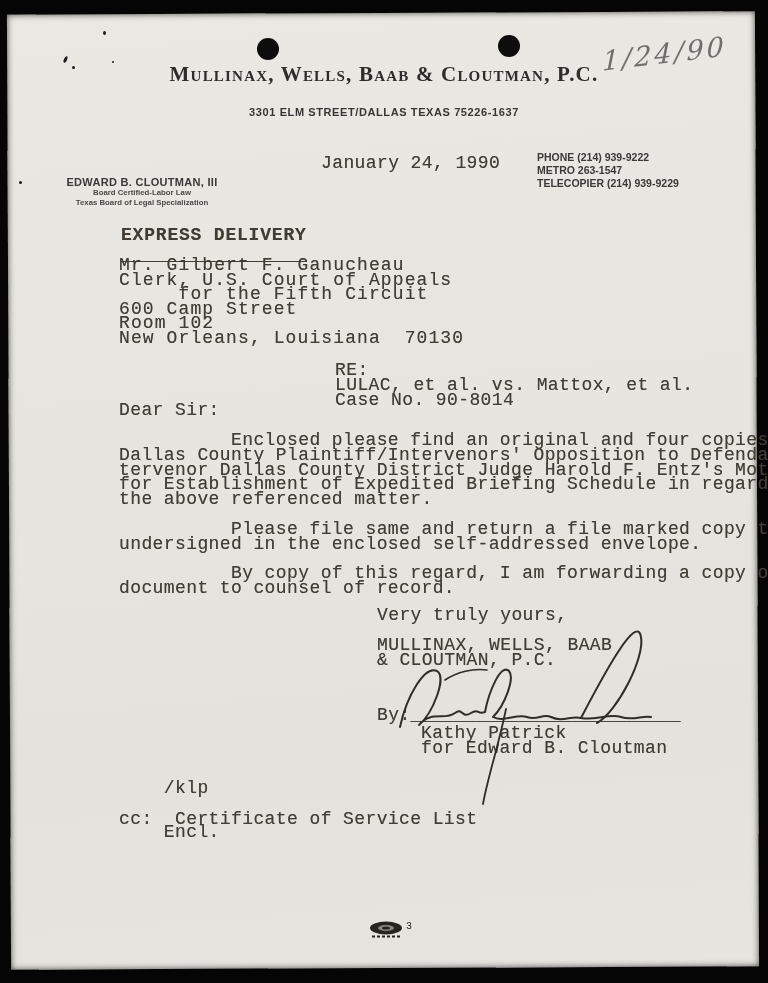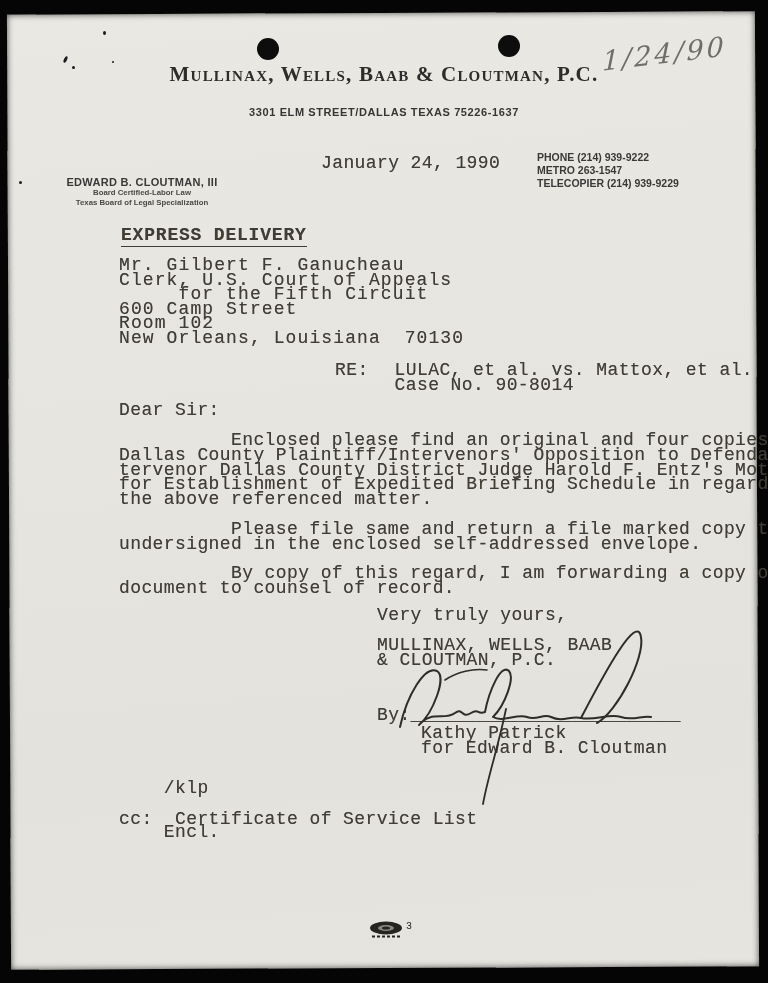--- a/index.html
+++ b/index.html
@@ -34,24 +34,24 @@
     letter-spacing:1.2px;color:#2e2d2b;
   }
   .lh-sub{width:768px;text-align:center;color:#3d3c3a;font-size:9.5px;letter-spacing:1.4px;font-weight:600;}
   .lh-street{width:768px;text-align:center;color:#373635;font-size:11px;letter-spacing:.6px;font-weight:600;}
   .atty{width:200px;text-align:center;color:#3a3938;}
   .atty .nm{font-size:11px;font-weight:700;letter-spacing:.3px;}
   .atty .cert{font-size:7.8px;line-height:9.5px;font-weight:600;color:#4a4947;}
   .contacts{width:200px;text-align:left;font-size:10.5px;line-height:13px;font-weight:600;color:#3a3938;}
   .express{
     font-weight:700;letter-spacing:.8px;
-    border-bottom:1.4px solid #403d35;padding-bottom:1px;
+    border-bottom:1.4px solid #403d35;padding-bottom:16px;
   }
   .recipient{letter-spacing:1.1px;}
-  .reblock{display:flex;gap:26px;}
+  .reblock{display:flex;flex-direction:column;}
   .sig-rule{letter-spacing:0;}
   .ink{stroke:#2f2d29;fill:none;stroke-linecap:round;stroke-linejoin:round;}
 </style>
 </head>
 <body>
 
 <div class="stage">
 
   <div class="paper"></div>
 

